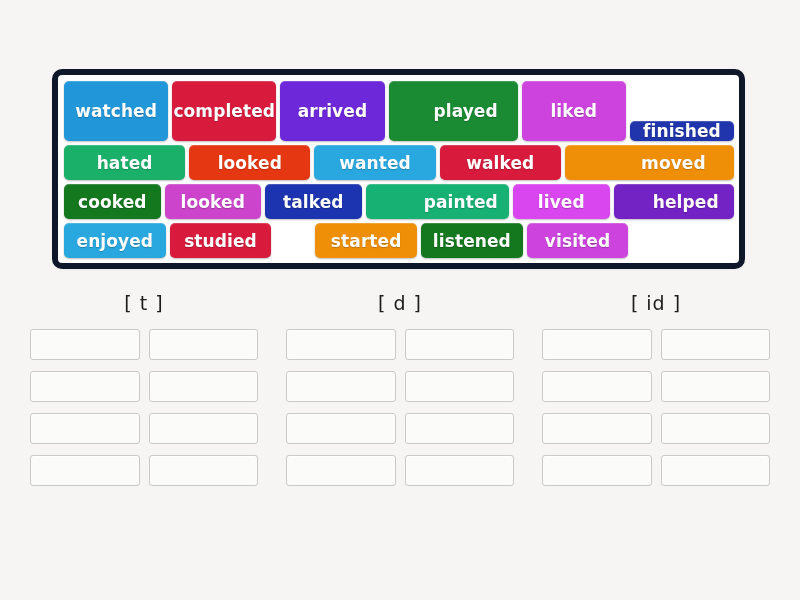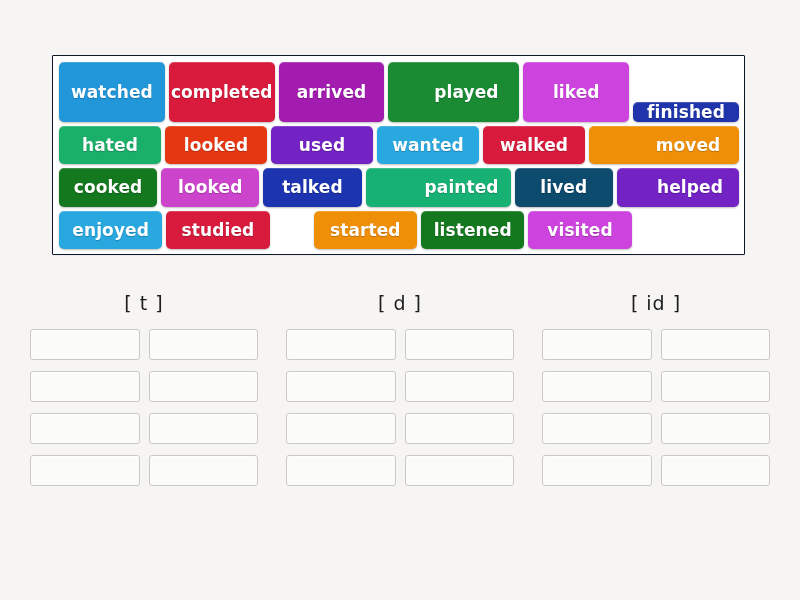--- a/index.html
+++ b/index.html
@@ -12,26 +12,26 @@
     background: #f6f5f3;
     font-family: "DejaVu Sans", sans-serif;
     overflow: hidden;
     position: relative;
   }
 
   
   #word-bank-panel {
     position: absolute;
     left: 52px;
-    top: 55px;
+    top: 69px;
     width: 693px;
     height: 200px;
     background: #ffffff;
-    border: 1px solid #0f172a;
-    border-radius: 1px;
+    border: 6px solid #0f172a;
+    border-radius: 10px;
     box-sizing: border-box;
     padding: 6px 5px 5px 6px;
     box-shadow: 0 1px 2px rgba(0,0,0,0.05);
   }
   #word-bank-grid {
     display: flex;
     flex-direction: column;
     gap: 4px;
     height: 100%;
   }
@@ -107,39 +107,38 @@
   }
 </style>
 </head>
 <body>
 
 <div id="word-bank-panel">
   <div id="word-bank-grid">
       <div class="word-row">
         <div class="word-tile" style="background: rgb(33, 150, 217);">watched</div>
         <div class="word-tile" style="background: rgb(216, 27, 60);">completed</div>
-        <div class="word-tile" style="background: #a21caf;">arrived</div>
+        <div class="word-tile" style="background: #6d28d9;">arrived</div>
         <div class="word-tile" style="background: rgb(26, 138, 51); padding-left: 25px;">played</div>
         <div class="word-tile" style="background: rgb(204, 68, 221);">liked</div>
         <div class="word-tile" style="background: rgb(32, 53, 171); margin-top: 40px;">finished</div>
       </div>
       <div class="word-row">
         <div class="word-tile" style="background: rgb(27, 176, 106);">hated</div>
         <div class="word-tile" style="background: rgb(229, 55, 17);">looked</div>
-        <div class="word-tile" style="background: rgb(115, 34, 196);">used</div>
         <div class="word-tile" style="background: rgb(41, 168, 224);">wanted</div>
         <div class="word-tile" style="background: rgb(216, 27, 60);">walked</div>
         <div class="word-tile" style="background: rgb(239, 143, 8); padding-left: 48px;">moved</div>
       </div>
       <div class="word-row">
         <div class="word-tile" style="background: rgb(20, 120, 31);">cooked</div>
         <div class="word-tile" style="background: rgb(204, 68, 204);">looked</div>
         <div class="word-tile" style="background: rgb(28, 52, 176);">talked</div>
         <div class="word-tile" style="background: rgb(23, 177, 116); padding-left: 47px;">painted</div>
-        <div class="word-tile" style="background: #0c4a6e;">lived</div>
+        <div class="word-tile" style="background: #d946ef;">lived</div>
         <div class="word-tile" style="background: rgb(115, 34, 196); padding-left: 24px;">helped</div>
       </div>
       <div class="word-row">
         <div class="word-tile" style="background: rgb(41, 168, 224);">enjoyed</div>
         <div class="word-tile" style="background: rgb(216, 27, 60);">studied</div>
         <div class="word-tile" style="background: rgb(239, 143, 8); margin-left: 40px;">started</div>
         <div class="word-tile" style="background: rgb(20, 120, 31);">listened</div>
         <div class="word-tile" style="background: rgb(204, 68, 221);">visited</div>
         <div class="word-tile empty-slot"></div>
       </div>

